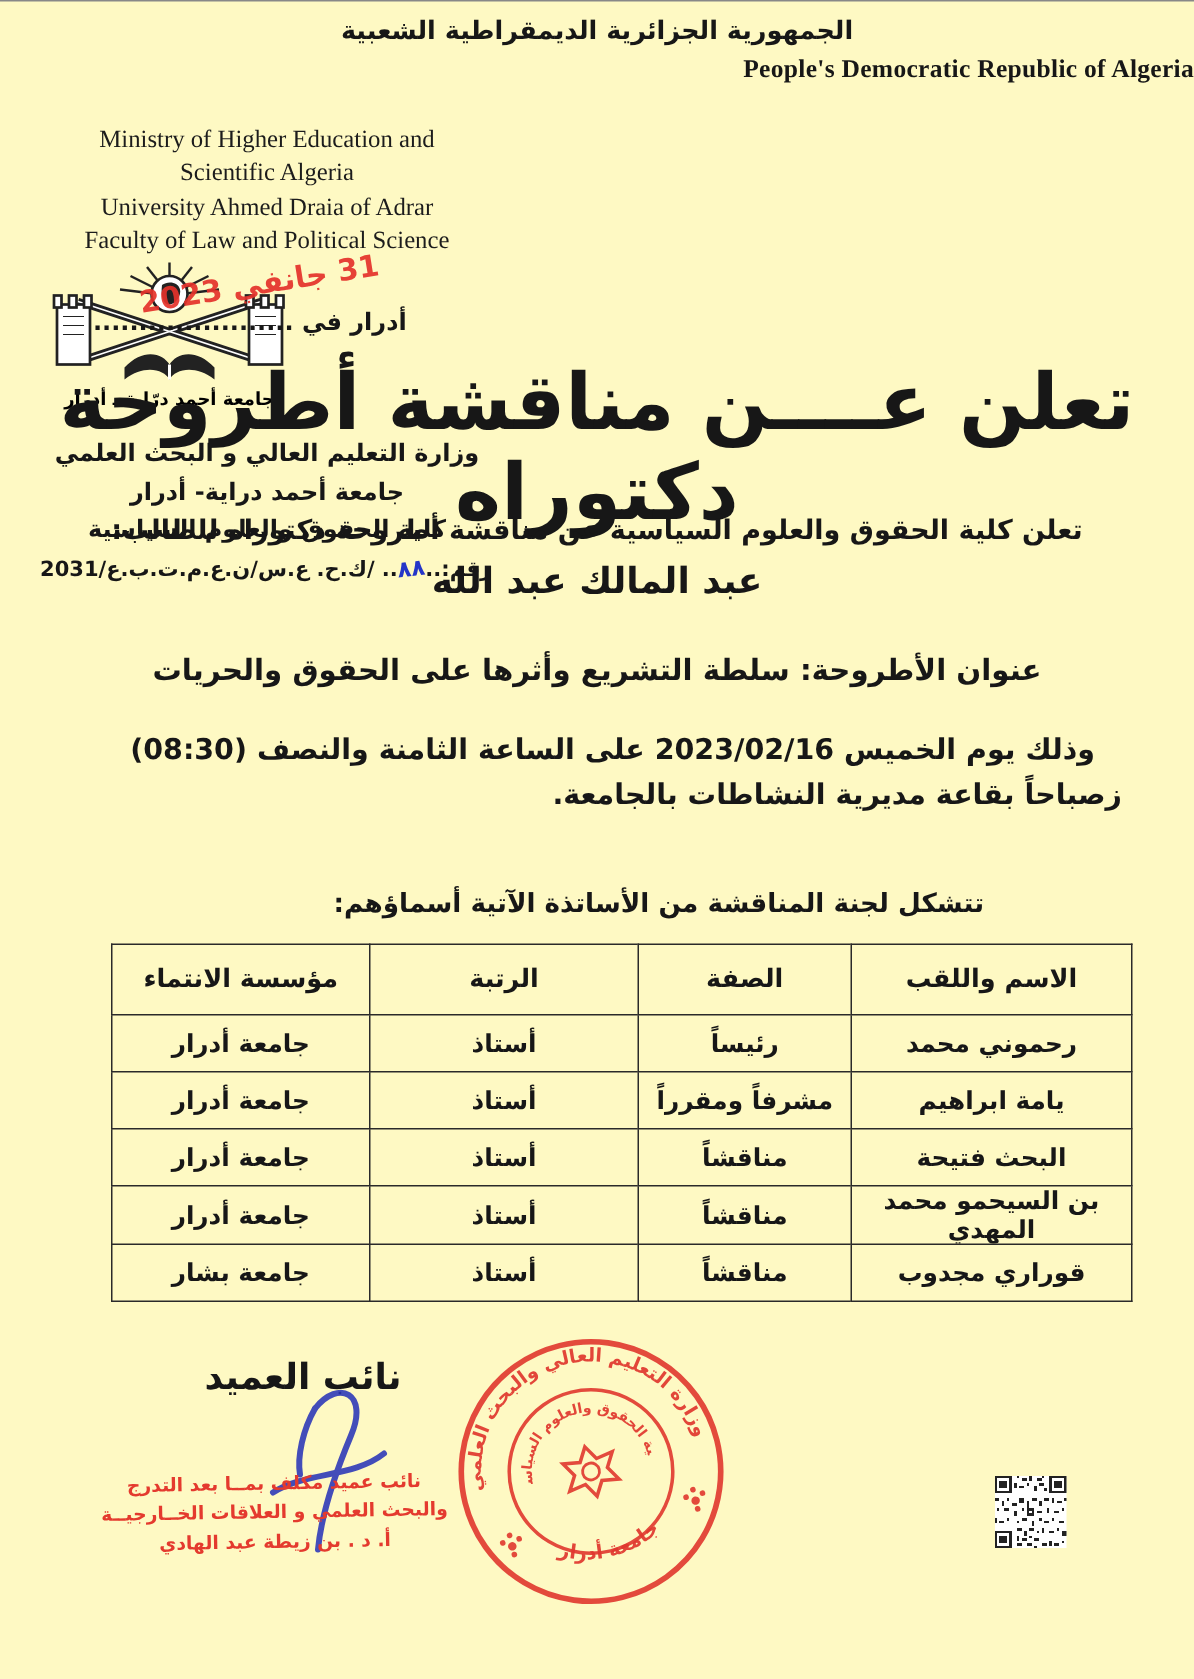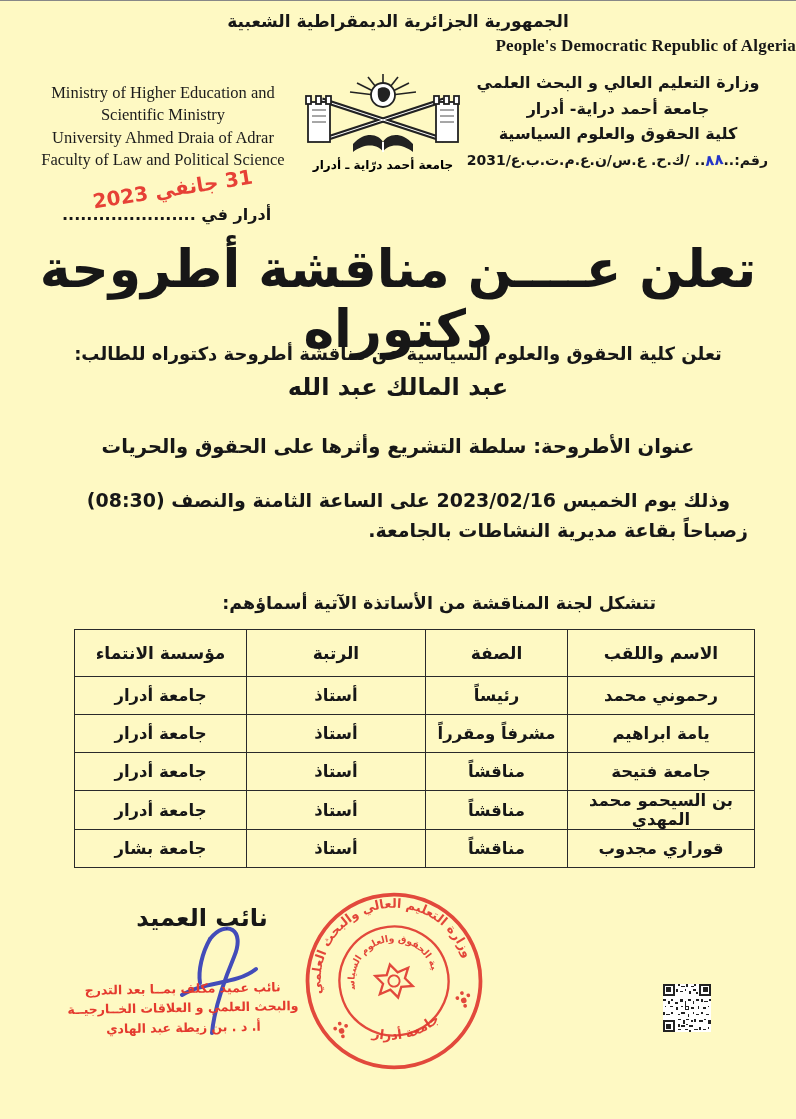--- a/index.html
+++ b/index.html
@@ -5,21 +5,21 @@
   html,body{margin:0;padding:0;background:#888;}
   .page{
     position:relative;width:796px;height:1119px;margin:1px auto;
     background:#fef9c3;color:#171717;overflow:hidden;
     font-family:"DejaVu Sans",sans-serif;
   }
 
   .country-ar{padding-top:10px;text-align:center;font-size:17px;font-weight:bold;direction:rtl;}
   .country-en{text-align:right;font-family:"Liberation Serif",serif;font-size:17px;font-weight:bold;margin-top:5px;letter-spacing:.2px;}
 
-  .header-row{display:flex;direction:ltr;justify-content:center;align-items:flex-start;padding:14px 28px 0 28px;}
+  .header-row{display:flex;direction:ltr;justify-content:center;align-items:flex-start;padding:14px 28px 0 28px;flex-direction:column;}
   .h-left{width:300px;text-align:center;font-family:"Liberation Serif",serif;font-size:16.5px;line-height:1.35;margin-top:12px;color:#1c1c1c;}
   .h-logo{width:170px;text-align:center;margin-top:-4px;}
   .h-right{width:300px;text-align:center;font-size:16px;font-weight:bold;line-height:1.6;direction:rtl;}
   .ref-line{font-size:14px;font-weight:bold;margin-top:1px;white-space:nowrap;direction:rtl;}
   .ref-num{color:#2435c8;display:inline-block;transform:rotate(-6deg);font-size:15px;}
 
   .place-date{position:absolute;top:204px;left:62px;direction:rtl;font-size:16px;font-weight:bold;letter-spacing:1px;}
   .date-stamp{position:absolute;top:176px;left:92px;color:#e5322b;font-weight:bold;font-size:20px;transform:rotate(-9deg);direction:rtl;white-space:nowrap;opacity:.92;}
 
   .main-title{position:absolute;top:238px;left:0;width:100%;text-align:center;direction:rtl;font-size:52px;font-weight:bold;letter-spacing:-1px;}
@@ -50,21 +50,21 @@
 <body>
 
 <div class="page">
 
   <div class="country-ar">الجمهورية الجزائرية الديمقراطية الشعبية</div>
   <div class="country-en">People's Democratic Republic of Algeria</div>
 
   <div class="header-row">
     <div class="h-left">
       <div>Ministry of Higher Education and</div>
-      <div>Scientific Ministry</div>
+      <div>Scientific Algeria</div>
       <div>University Ahmed Draia of Adrar</div>
       <div>Faculty of Law and Political Science</div>
     </div>
 
     <div class="h-logo">
       <svg width="170" height="118" viewBox="0 0 170 118">
 
         <g stroke="#222" stroke-width="1.6">
           <line x1="85" y1="30" x2="85" y2="8"></line>
           <line x1="85" y1="30" x2="70" y2="11"></line>
@@ -149,21 +149,21 @@
           <td>أستاذ</td>
           <td>جامعة أدرار</td>
         </tr>
         <tr>
           <td>يامة ابراهيم</td>
           <td>مشرفاً ومقرراً</td>
           <td>أستاذ</td>
           <td>جامعة أدرار</td>
         </tr>
         <tr>
-          <td>جامعة فتيحة</td>
+          <td>البحث فتيحة</td>
           <td>مناقشاً</td>
           <td>أستاذ</td>
           <td>جامعة أدرار</td>
         </tr>
         <tr>
           <td>بن السيحمو محمد المهدي</td>
           <td>مناقشاً</td>
           <td>أستاذ</td>
           <td>جامعة أدرار</td>
         </tr>

